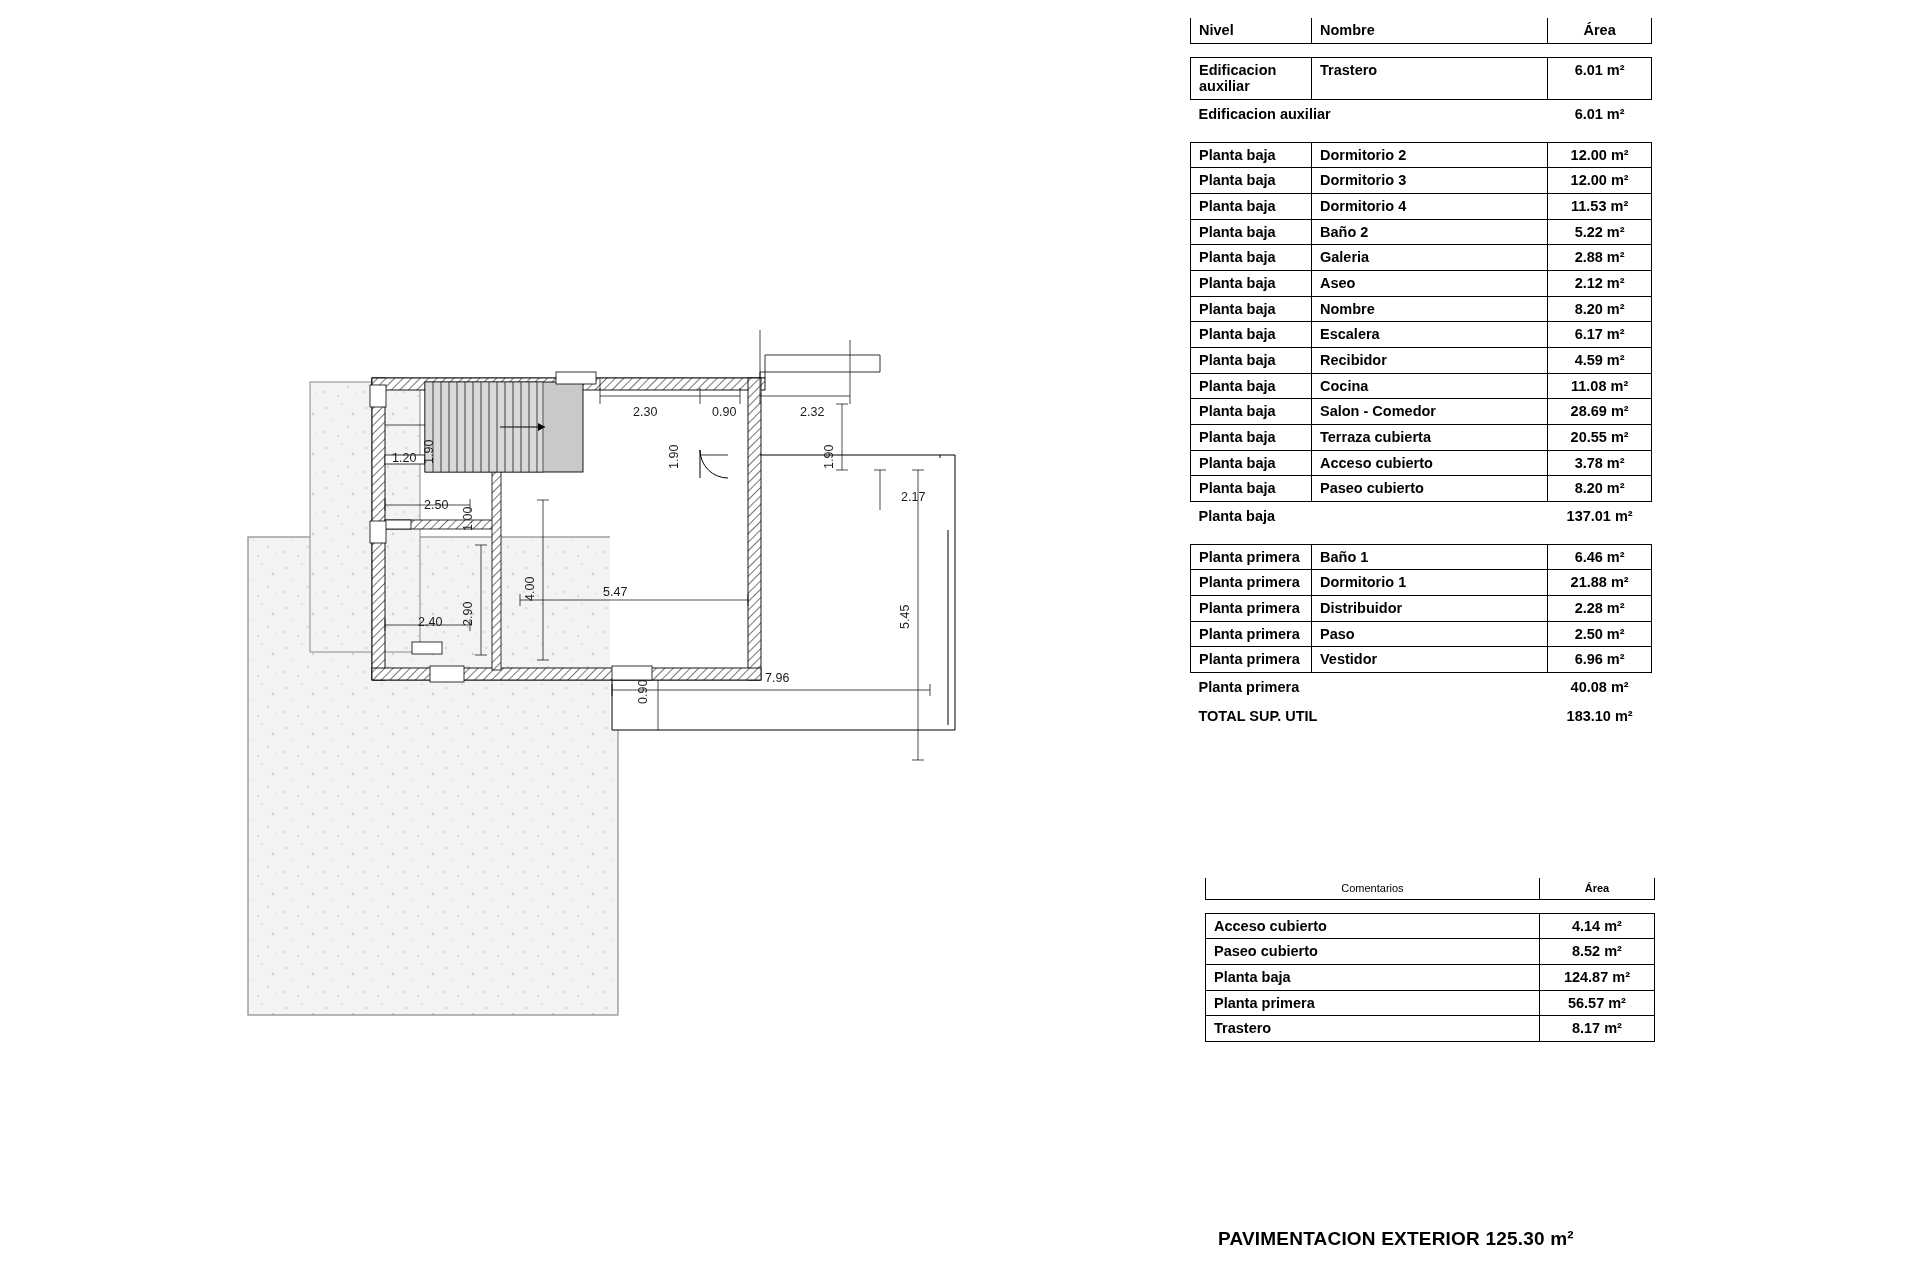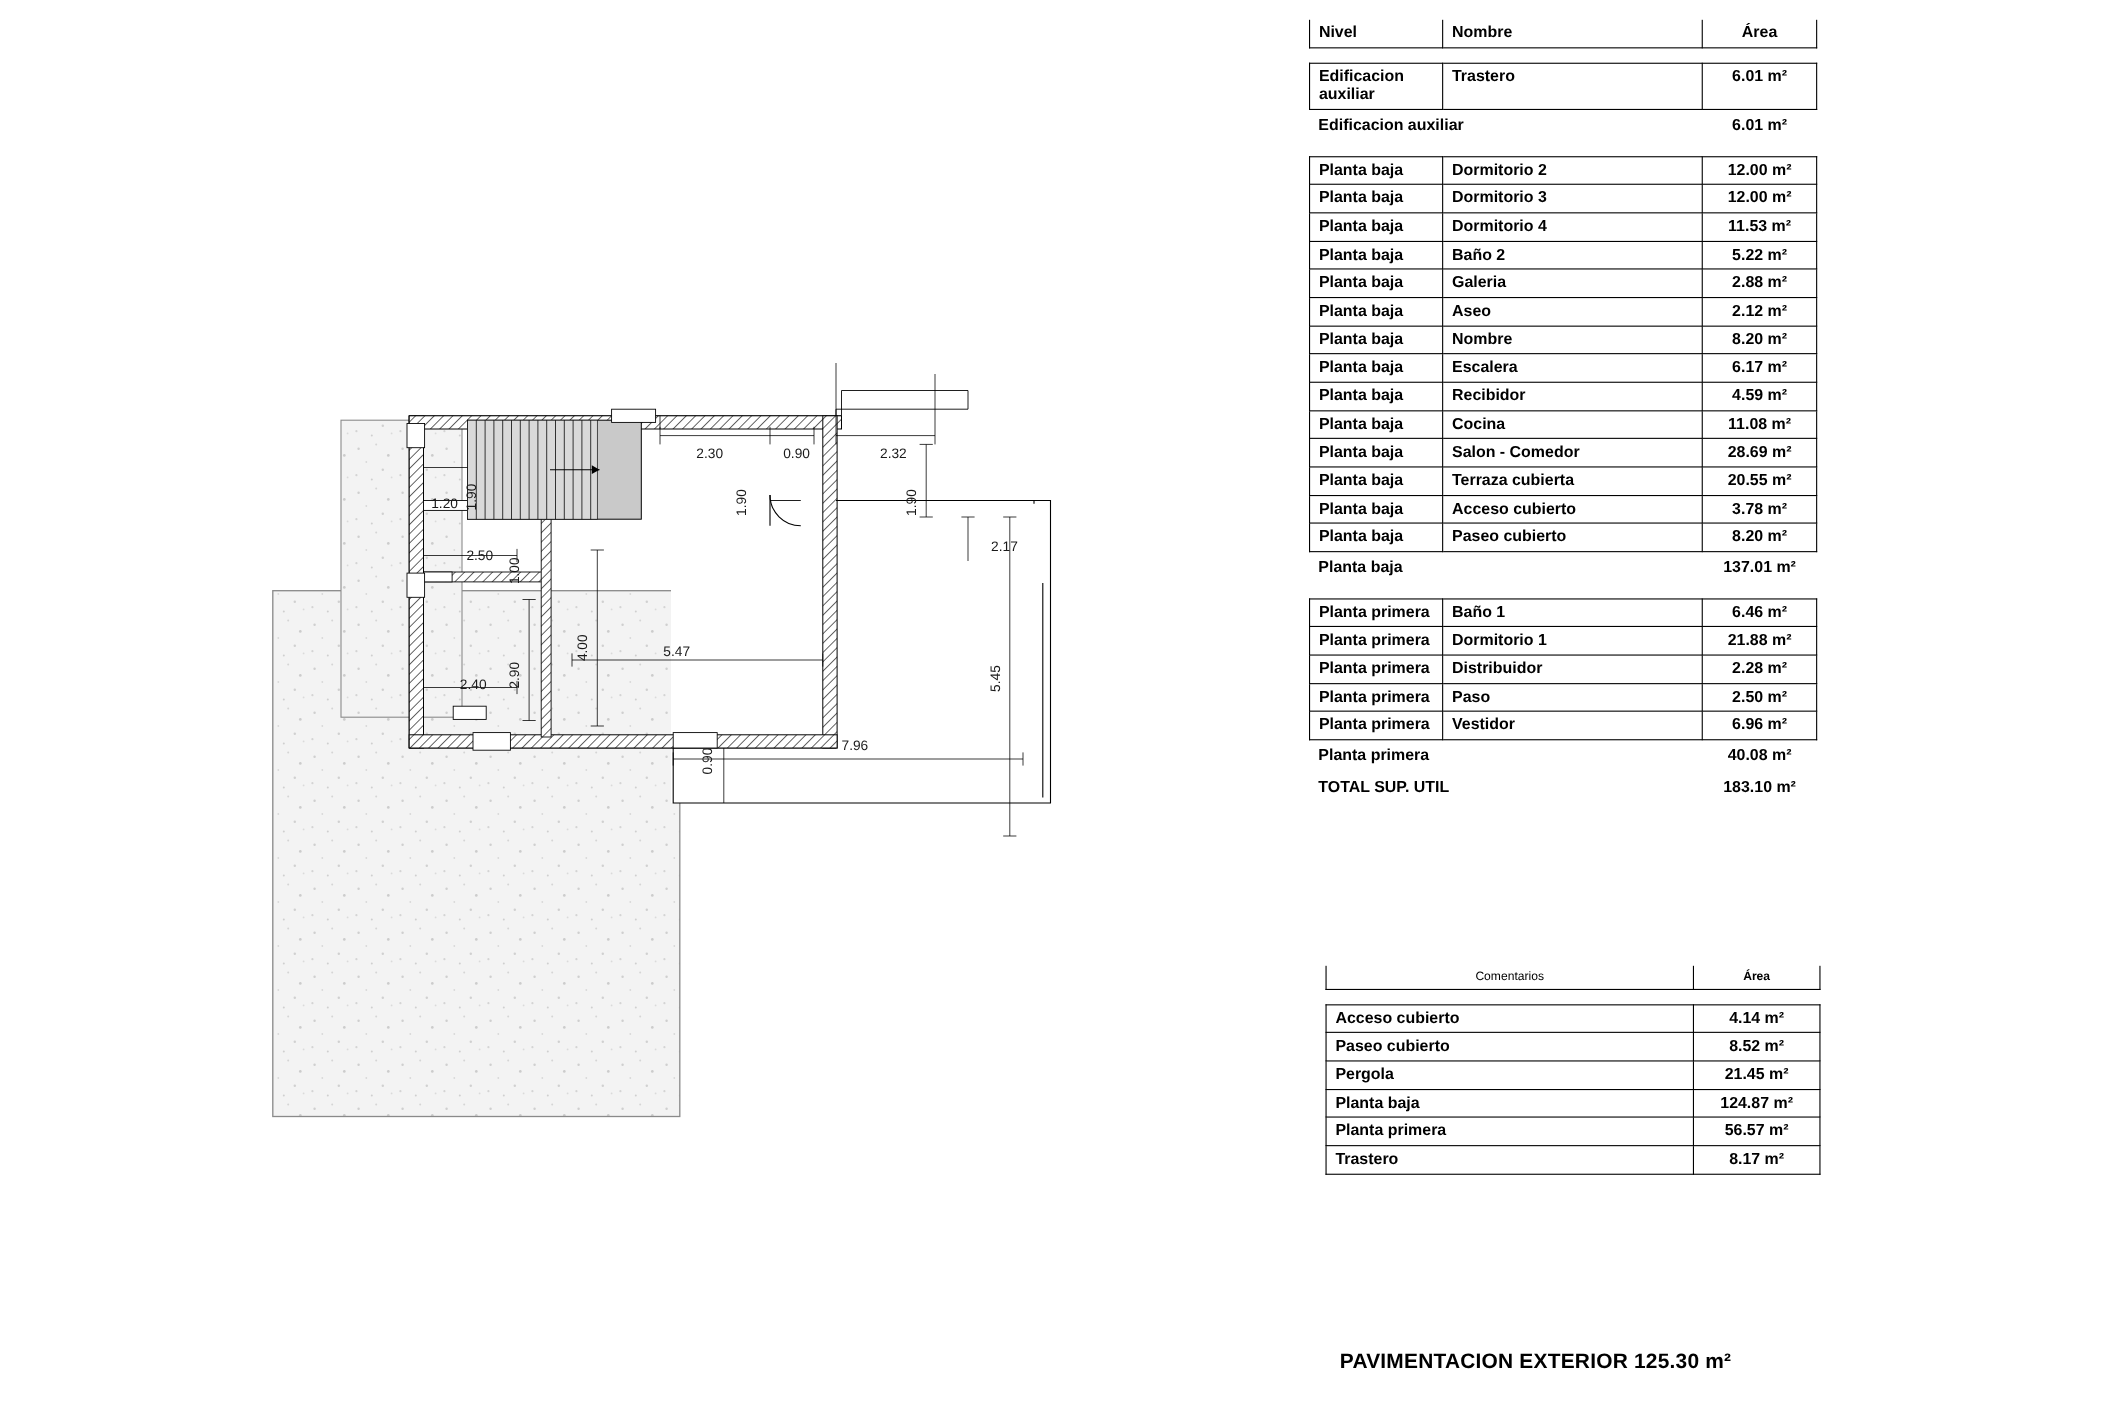--- a/index.html
+++ b/index.html
@@ -482,24 +482,20 @@
     <tbody id="constr-body">
         <tr class="datarow">
           <td>Acceso cubierto</td>
           <td class="area">4.14 m²</td>
         </tr>
         <tr class="datarow">
           <td>Paseo cubierto</td>
           <td class="area">8.52 m²</td>
         </tr>
         <tr class="datarow">
-          <td>Pergola</td>
-          <td class="area">21.45 m²</td>
-        </tr>
-        <tr class="datarow">
           <td>Planta baja</td>
           <td class="area">124.87 m²</td>
         </tr>
         <tr class="datarow">
           <td>Planta primera</td>
           <td class="area">56.57 m²</td>
         </tr>
         <tr class="datarow">
           <td>Trastero</td>
           <td class="area">8.17 m²</td>

